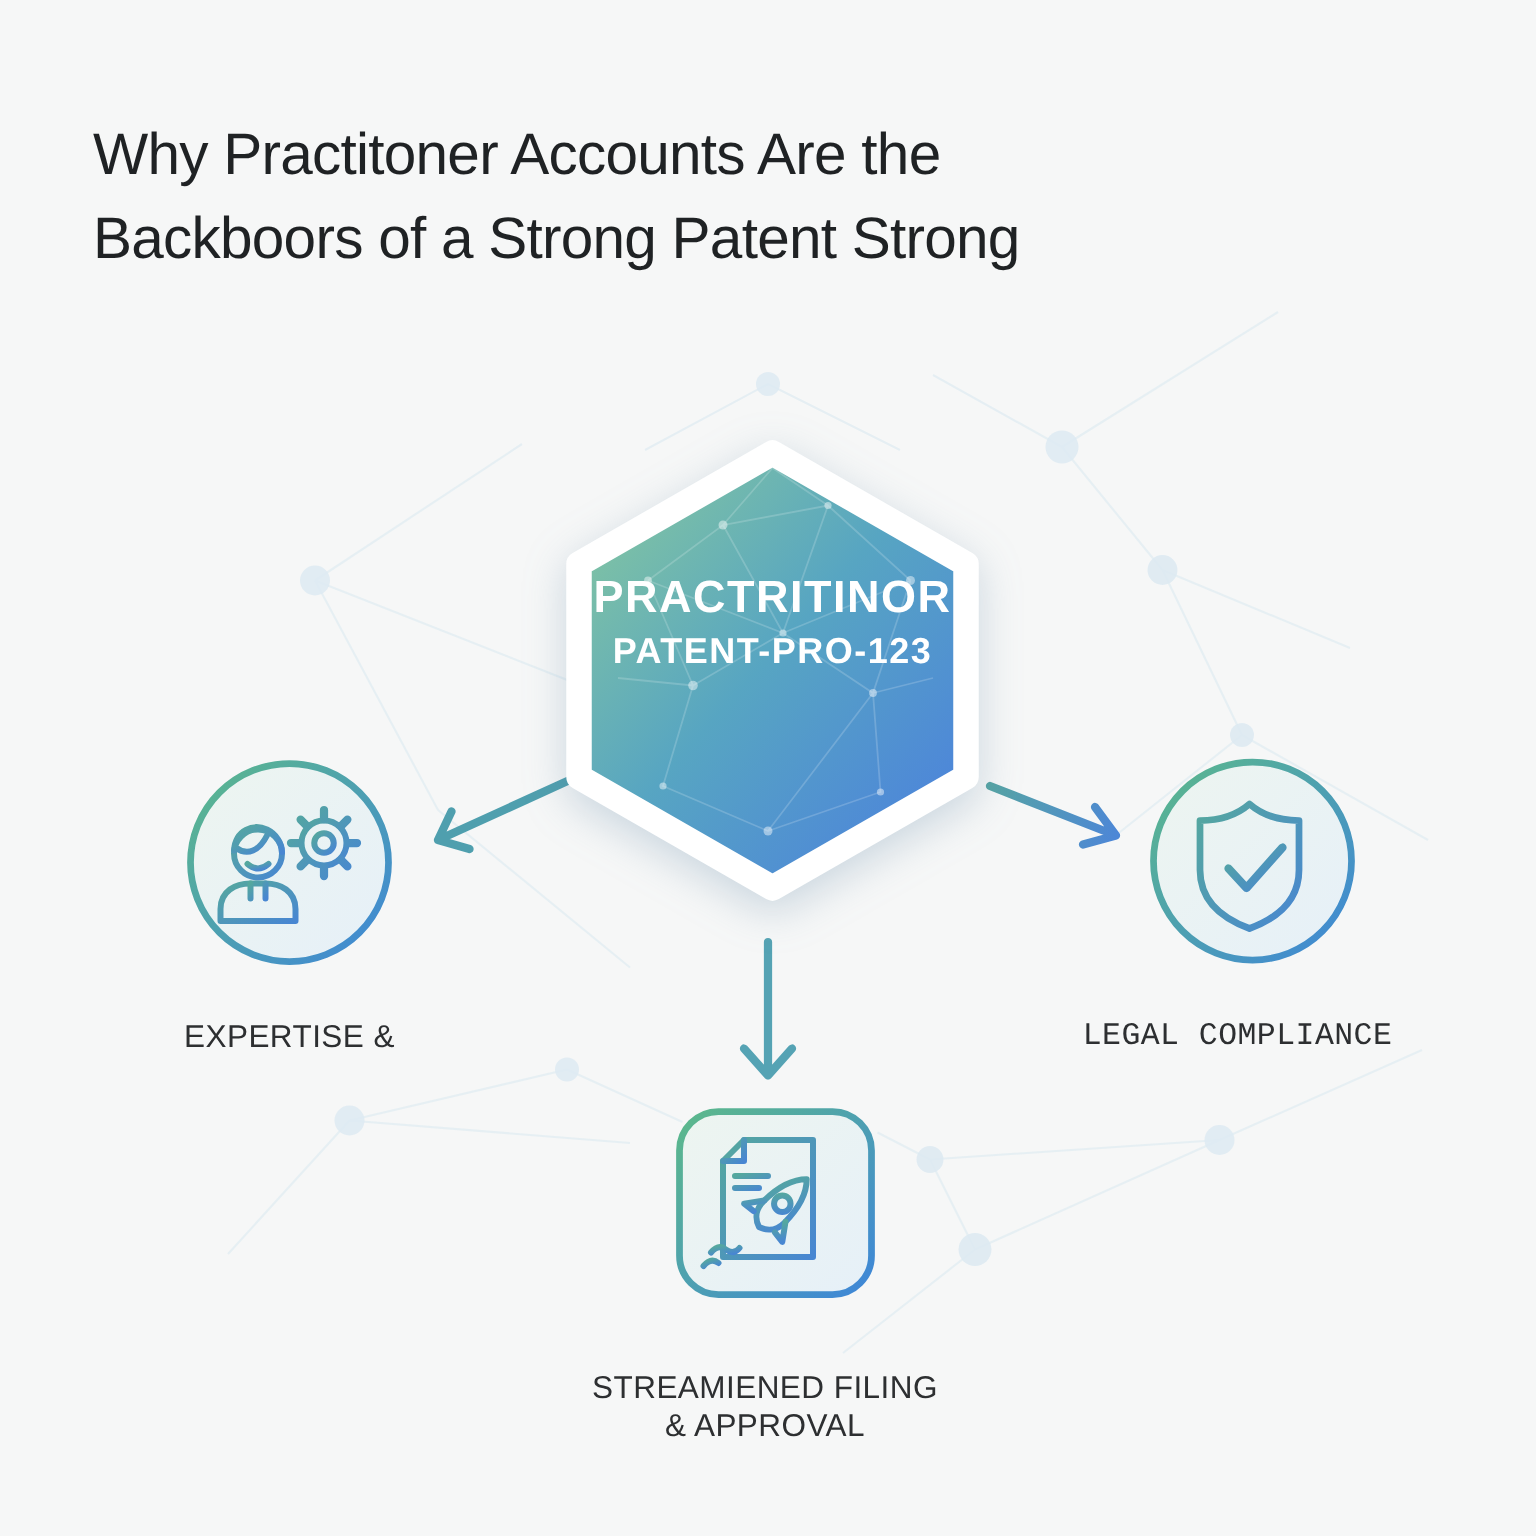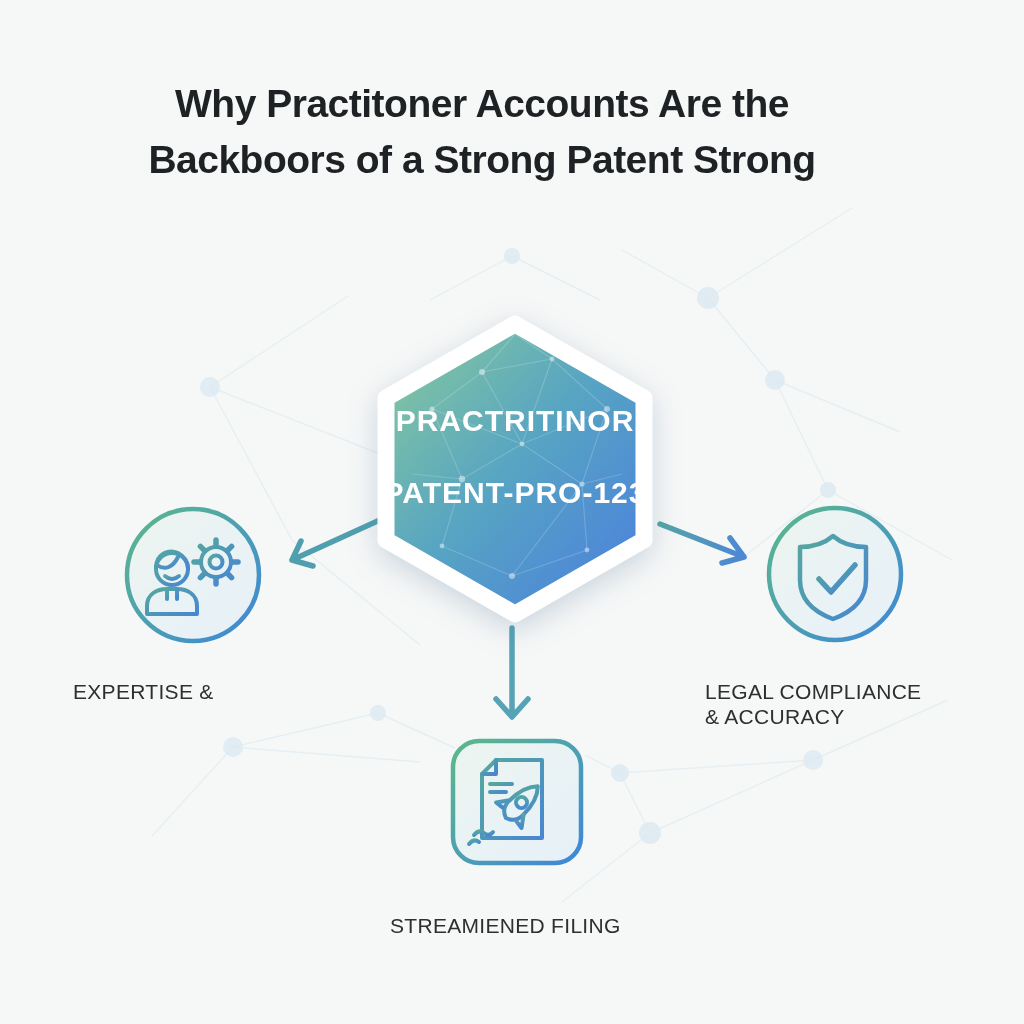--- a/index.html
+++ b/index.html
@@ -5,45 +5,45 @@
   html,body{margin:0;padding:0;background:#eee;}
   .canvas{
     position:relative;width:1024px;height:1024px;overflow:hidden;
     background:var(--background,#f6f7f7);
     font-family:"Liberation Sans", sans-serif;
   }
   svg{display:block}
   .layer{position:absolute;left:0;top:0;width:1024px;height:1024px;}
   
   .title{
-    position:absolute;left:62px;top:76px;width:840px;text-align:center;
-    color:var(--title-text,#1f2224);font-weight:bold;font-size:39px;
+    position:absolute;left:62px;top:76px;width:840px;text-align:left;
+    color:var(--title-text,#1f2224);font-weight:normal;font-size:39px;
     line-height:56px;letter-spacing:-0.5px;
   }
   
-  .hex-wrap{position:absolute;left:372px;top:314px;width:286px;height:310px;text-decoration:underline;}
+  .hex-wrap{position:absolute;left:372px;top:292px;width:286px;height:310px;text-decoration:underline;}
   .hex-wrap > svg{position:absolute;left:0;top:0;filter:drop-shadow(0 8px 14px rgba(90,130,160,0.28));}
   .hex-text{
     position:absolute;left:0;top:88px;width:286px;text-align:center;
     color:var(--hexagon-text,#ffffff);font-weight:bold;letter-spacing:1px;
   }
   .hex-line1,.hex-line2{font-size:30px;line-height:38px;}
-  .hex-line3{font-size:30px;line-height:34px;margin-top:36px;}
+  .hex-line3{font-size:24px;line-height:34px;}
   
   .node{position:absolute;}
   .node-left{left:123px;top:505px;width:140px;height:140px;}
   .node-right{left:765px;top:504px;width:140px;height:140px;}
   .node-bottom{left:450px;top:738px;width:134px;height:128px;}
   
   .label{
-    position:absolute;text-align:left;color:var(--label-text,#2d2f31);
+    position:absolute;text-align:center;color:var(--label-text,#2d2f31);
     font-size:21px;line-height:25px;letter-spacing:0.3px;font-weight:500;
   }
   .label-left{left:73px;top:679px;width:240px;}
-  .label-right{left:705px;top:679px;width:240px;}
+  .label-right{left:705px;top:679px;width:240px;font-family:Liberation Mono, monospace;}
   .label-bottom{left:390px;top:897px;width:240px;margin-top:16px;}
 </style>
 </head>
 <body>
 
 <div class="canvas">
 
   <svg class="layer" viewBox="0 0 1024 1024" aria-hidden="true">
     <g stroke="#e0ecf2" stroke-width="1.4" opacity="0.75" fill="none">
       <path d="M210,387 L348,296 M210,387 L390,458 M210,387 L292,540 M292,540 L420,645"></path>
@@ -217,19 +217,19 @@
         <path d="M19,106 q5,-6 10,-2"></path>
       </g>
     </svg>
   </div>
 
   <div class="label label-left">
     <div>EXPERTISE &amp;</div>
   </div>
   <div class="label label-right">
     <div>LEGAL COMPLIANCE</div>
-    <div>&amp; ACCURACY</div>
   </div>
   <div class="label label-bottom">
     <div>STREAMIENED FILING</div>
+    <div>&amp; APPROVAL</div>
   </div>
 
 </div>
 
 </body></html>

